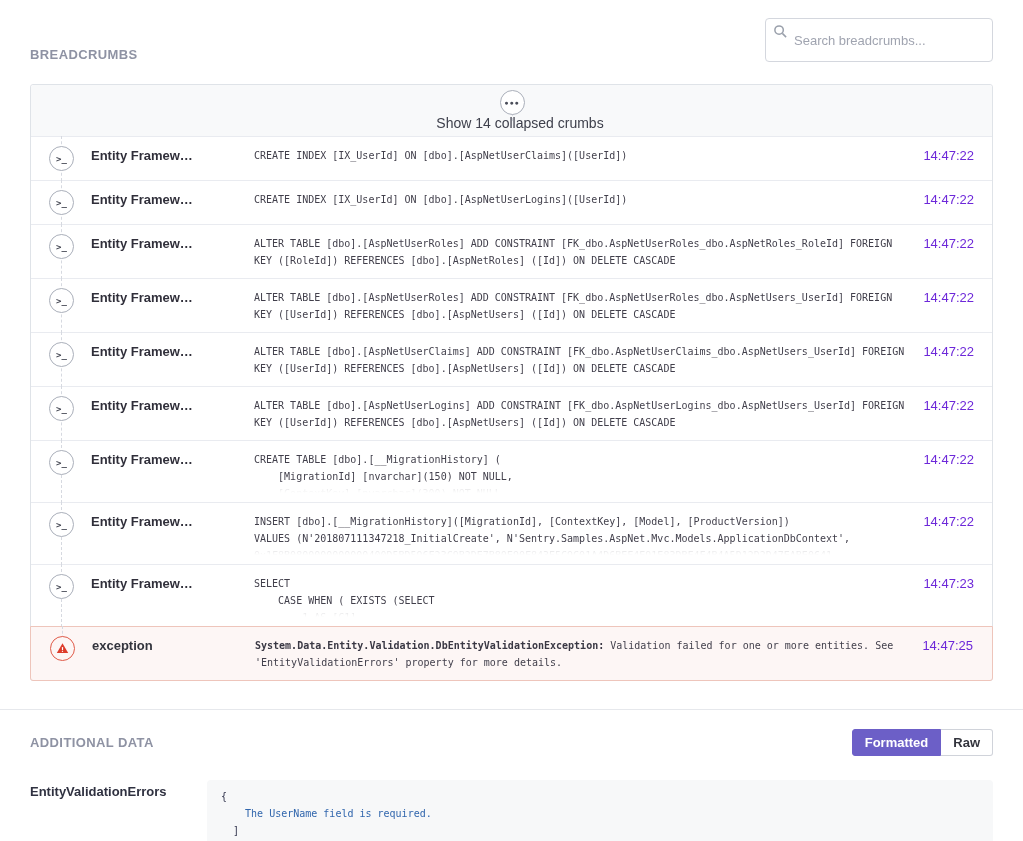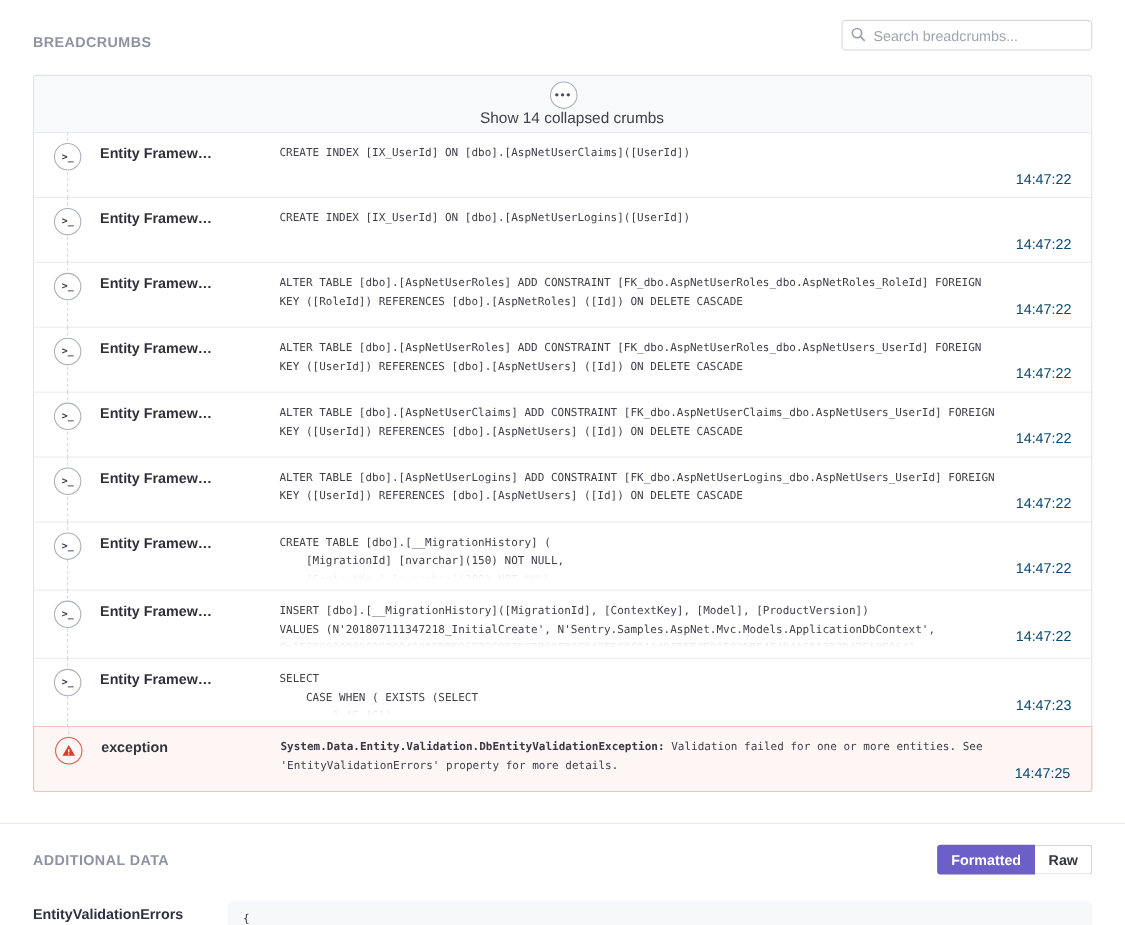--- a/index.html
+++ b/index.html
@@ -5,21 +5,21 @@
   * { margin:0; padding:0; box-sizing:border-box; }
   html,body { width:1023px; height:841px; background:#fff; overflow:hidden;
     font-family:"Liberation Sans", sans-serif; color:#33343d; }
   .page { width:1023px; height:841px; }
 
   
   .bc-header { display:flex; justify-content:space-between; align-items:flex-end;
     padding:18px 30px 0 30px; }
   .section-title { font-size:13px; font-weight:bold; color:#8e92a3; letter-spacing:.4px; }
   .search-box { position:relative; width:228px; }
-  .search-box input { width:228px; height:28px; border:1px solid #d4d7de; border-radius:4px;
+  .search-box input { width:228px; height:44px; border:1px solid #d4d7de; border-radius:4px;
     padding:0 8px 0 28px; font-size:13px; color:#45495a; outline:none;
     font-family:"Liberation Sans", sans-serif; }
   .search-box input::placeholder { color:#a0a4b0; }
   .search-glyph { position:absolute; left:8px; top:6px; width:15px; height:15px; }
 
   
   .crumb-panel { margin:22px 30px 0 30px; border:1px solid #dfe3e8; border-radius:3px;
     background:#fff; }
   .collapsed-row { display:flex; align-items:center; padding:5px 18px; background:#f8f9fa;
     border-bottom:1px solid #e9ebf0; border-radius:3px 3px 0 0; cursor:pointer;flex-direction:column; }
@@ -44,21 +44,21 @@
   .crumb-category { width:163px; flex-shrink:0; font-size:13px; font-weight:bold;
     color:#302f3a; padding-top:2px; white-space:nowrap; overflow:hidden; }
   .crumb-message { flex:1; font-family:"DejaVu Sans Mono", monospace; font-size:10px;
     color:#413f4b; line-height:17px; overflow:hidden; padding-top:1px; }
   .msg-line { white-space:pre; }
   .msg-line.faded { opacity:.22; height:8px; overflow:hidden;
     -webkit-mask-image:linear-gradient(to bottom,#000,transparent); }
   .crumb-message.wrap { white-space:pre-wrap; }
   .crumb-message strong { font-weight:bold; color:#3a3844; }
   .crumb-time { width:56px; flex-shrink:0; margin-left:10px; text-align:right;
-    font-size:13px; color:#0c4a6e; padding-top:2px;margin-top:23px; }
+    font-size:13px; color:#6d28d9; padding-top:2px; }
 
   .crumb-row.exception { background:#fdf6f5; margin:0 -1px -1px -1px;
     border:1px solid #eec5bb; border-radius:0 0 3px 3px; padding:9px 19px; }
   .crumb-row.exception .icon-circle { border-color:#e05a48; background:#fdf6f5; }
   .crumb-row.exception .crumb-category { color:#33343d; }
 
   
   .hr { border-top:1px solid #e6e8ec; margin-top:28px; }
 
   

